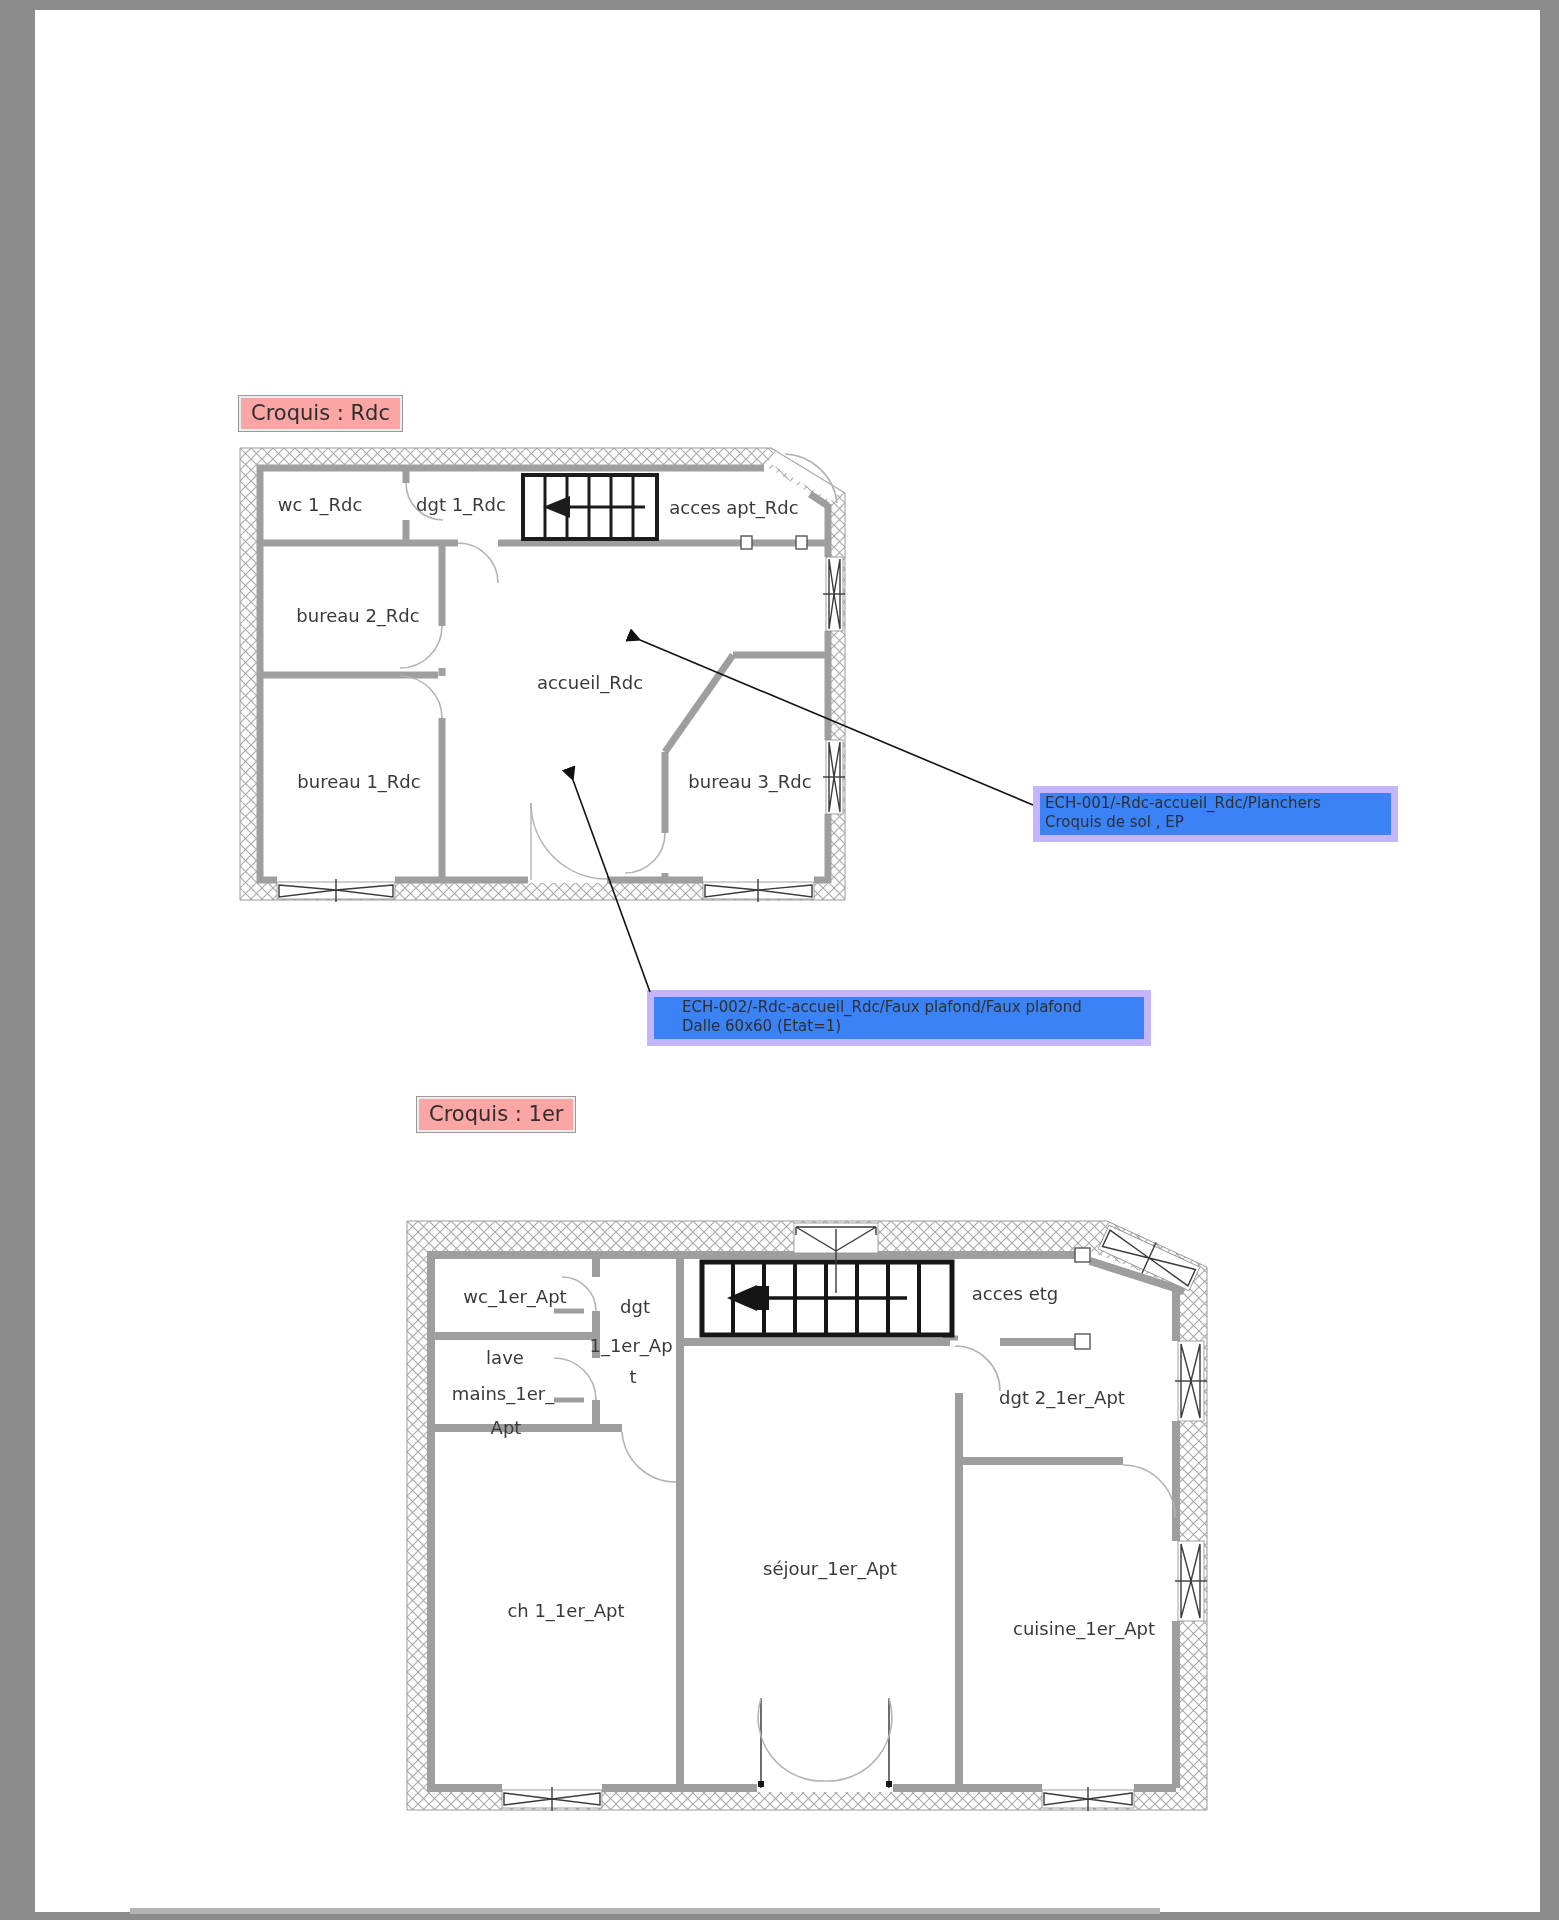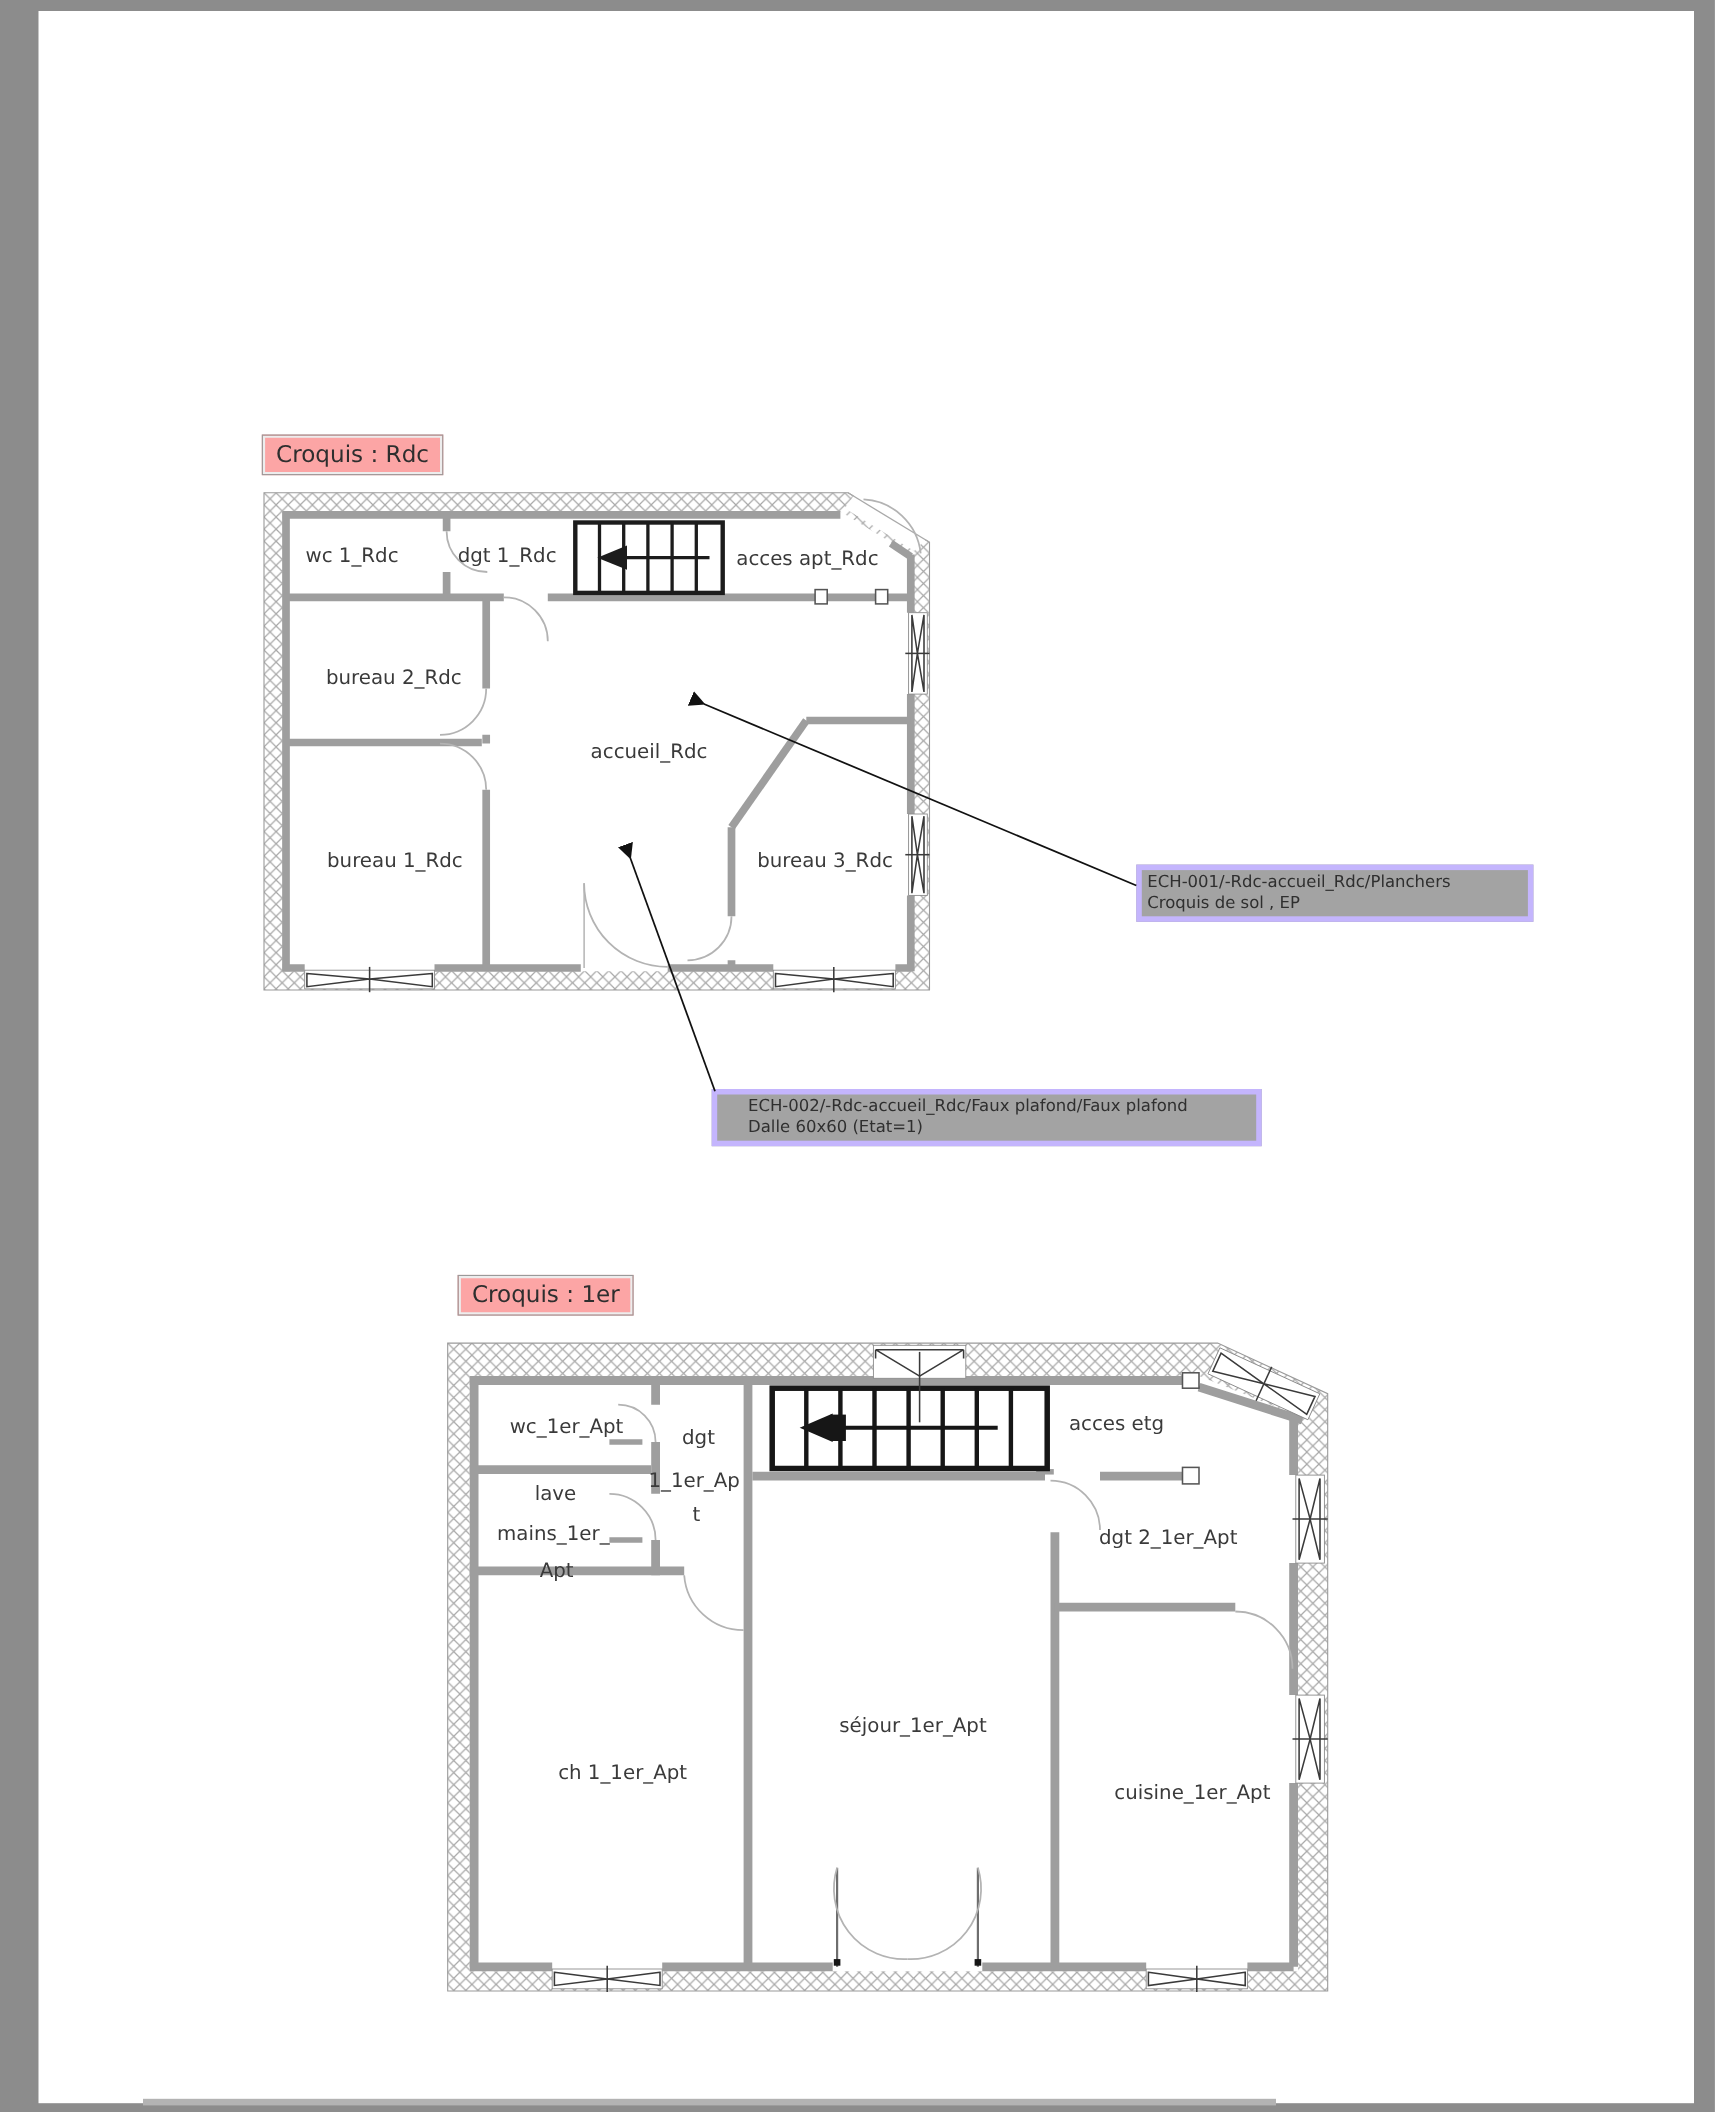--- a/index.html
+++ b/index.html
@@ -20,22 +20,22 @@
     position:absolute;
     background:#fca5a5;
     border:1px solid #9a9a9a;
     box-shadow:inset 0 0 0 2px #ededed;
     padding:5px 12px 6px 12px;
     font-size:21px;color:#2e2e2e;
     white-space:nowrap;
   }
   .ech-label{
     position:absolute;
-    background:#a3a3a3;
-    border:5px solid #c4b5fd;
+    background:#3b82f6;
+    border:7px solid #c4b5fd;
     padding:1px 5px 3px 5px;
     font-size:15px;line-height:19px;color:#2f2f2f;
     white-space:nowrap;
   }
   svg{position:absolute;overflow:visible;}
   svg text{
     fill:#3a3a3a;font-size:18px;
     font-family:"DejaVu Sans","Liberation Sans",sans-serif;
     text-anchor:middle;
   }
@@ -149,21 +149,21 @@
 <svg style="left:0;top:0;pointer-events:none;" width="1559" height="1920" viewBox="0 0 1559 1920">
   <defs>
     <marker id="ah" viewBox="0 0 10 10" refX="1" refY="5" markerWidth="9" markerHeight="9" orient="auto-start-reverse">
       <path d="M10,0 L0,5 L10,10 Z" fill="#111"></path>
     </marker>
   </defs>
   <line x1="640" y1="640" x2="1033" y2="805" stroke="#111" stroke-width="1.6" marker-start="url(#ah)"></line>
   <line x1="573" y1="780" x2="650" y2="992" stroke="#111" stroke-width="1.6" marker-start="url(#ah)"></line>
 </svg>
 
-<div class="croquis-label" style="left:416px;top:1159px;">Croquis : 1er</div>
+<div class="croquis-label" style="left:416px;top:1096px;">Croquis : 1er</div>
 
 <svg style="left:407px;top:1221px;" width="814" height="589" viewBox="0 0 814 589">
   <defs>
     <pattern id="hatch1" width="11" height="11" patternUnits="userSpaceOnUse">
       <rect width="11" height="11" fill="#ffffff"></rect>
       <path d="M0,0 L11,11 M11,0 L0,11" stroke="#a8a8a8" stroke-width="1.1" fill="none"></path>
     </pattern>
   </defs>
 
   <path d="M0,0 H700 L800,46 V589 H0 Z" fill="url(#hatch1)" stroke="#9a9a9a" stroke-width="1"></path>

